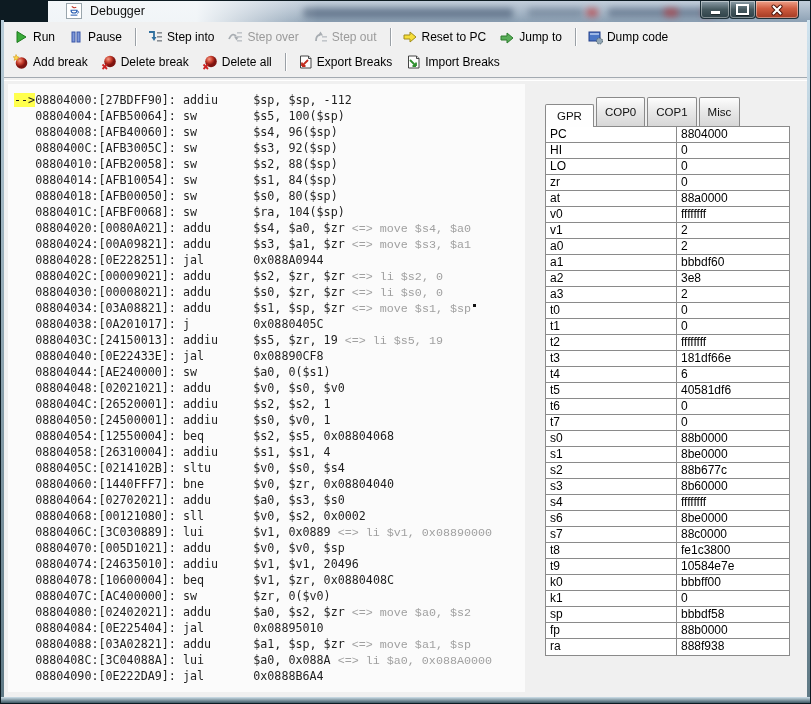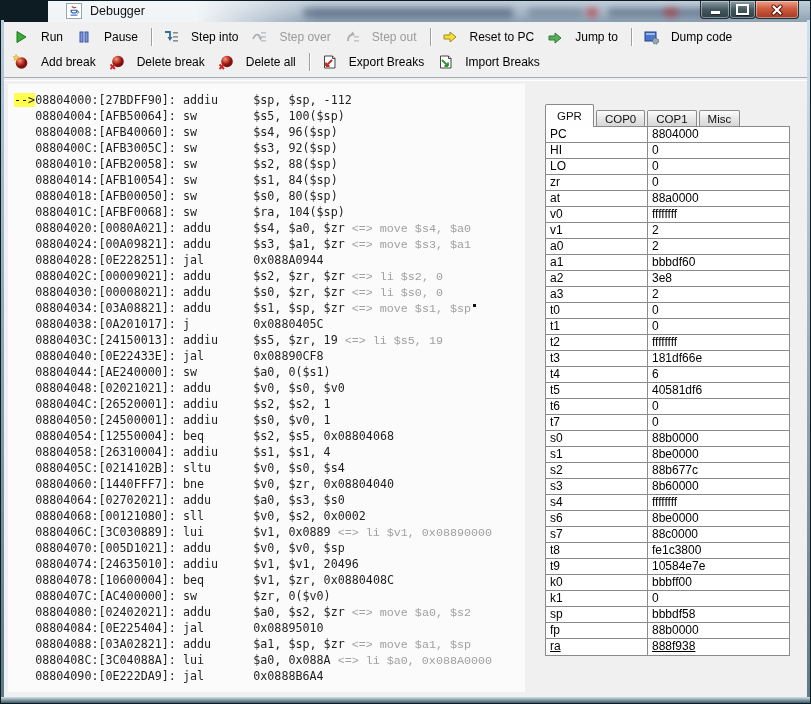--- a/index.html
+++ b/index.html
@@ -20,46 +20,46 @@
   .winbtn.close{background:linear-gradient(180deg,#efa28a,#d05c40 45%,#a33a22);}
   .glyph-min{width:9px;height:3px;background:#fff;margin-top:6px;box-shadow:0 1px 1px rgba(0,0,0,.5);}
   .glyph-max{width:9px;height:7px;border:2px solid #fff;box-shadow:0 1px 1px rgba(0,0,0,.5);}
 
   
   .client{position:absolute;left:4px;right:4px;top:22px;bottom:7px;background:#f0f0f0;}
   .toolbar{position:absolute;left:6px;right:6px;height:24px;display:flex;align-items:center;}
   .toolbar1{top:3px;}
   .toolbar2{top:28px;}
   .etched{position:absolute;left:0;right:0;top:55px;height:2px;border-top:1px solid #a3aab1;border-bottom:1px solid #ffffff;}
-  .tbtn{display:flex;align-items:center;gap:12px;padding:2px 3px;margin-right:7px;cursor:default;}
+  .tbtn{display:flex;align-items:center;gap:4px;padding:2px 3px;margin-right:7px;cursor:default;}
   .tlabel{font-size:12px;color:#000;white-space:nowrap;}
   .tbtn.disabled .tlabel{color:#9a9a9a;}
   .tsep{width:0;height:18px;border-left:1px solid #9aa0a6;border-right:1px solid #fff;margin:0 7px 0 3px;}
   .ticon{width:16px;height:16px;display:inline-flex;}
 
   
   .disasm{position:absolute;left:4px;top:62px;width:517px;bottom:5px;background:#fbfbfb;overflow:hidden;
     font-family:"DejaVu Sans Mono",monospace;font-size:11.7px;line-height:16px;white-space:pre;padding:8px 0 0 6px;box-sizing:border-box;}
   .dline{height:16px;}
   .dprefix{color:#1e1e1e;}
   .dprefix.cur{background:#ffff4d;}
   .dmain{color:#1e1e1e;}
   .dnote{color:#a0a0a0;font-family:Liberation Mono, monospace;}
   .dcaret{display:inline-block;width:3px;height:3px;background:#111;margin-left:2px;vertical-align:super;}
 
   
   .regpanel{position:absolute;left:541px;top:81px;width:248px;}
   .tabs{display:flex;align-items:flex-end;height:23px;position:relative;z-index:2;}
-  .tab{box-sizing:border-box;height:16px;padding:0 8px;display:flex;align-items:center;font-size:11.5px;color:#111;
+  .tab{box-sizing:border-box;height:29px;padding:0 8px;display:flex;align-items:center;font-size:11.5px;color:#111;
     background:linear-gradient(180deg,#fdfdfd,#e9e9e9 45%,#d7d7d7);border:1px solid #8a8a8a;border-bottom:none;border-radius:2px 2px 0 0;margin-right:2px;}
   .tab.active{height:23px;background:#fefefe;padding:0 11px;margin-bottom:-1px;}
   .regtable{position:relative;width:245px;border:1px solid #8a8a8a;background:#fff;box-sizing:border-box;}
   .regrow{display:flex;height:16px;box-sizing:border-box;border-bottom:1px solid #8a8a8a;}
-  .regrow:last-child{border-bottom:none;text-decoration:underline;}
-  .regname{width:102px;box-sizing:border-box;border-right:1px solid #8a8a8a;padding-left:4px;font-size:12px;line-height:15px;color:#000;}
+  .regrow:last-child{border-bottom:none;}
+  .regname{width:131px;box-sizing:border-box;border-right:1px solid #8a8a8a;padding-left:4px;font-size:12px;line-height:15px;color:#000;}
   .regval{flex:1;padding-left:4px;font-size:12px;line-height:15px;color:#000;}
 </style>
 </head>
 <body>
 
 <div class="window">
 
   <div class="titlebar">
     <div class="blob" style="left:255px;top:7px;width:210px;height:10px;background:rgba(35,55,85,.45);"></div>
     <div class="blob" style="left:480px;top:7px;width:55px;height:9px;background:rgba(60,80,105,.35);"></div>

